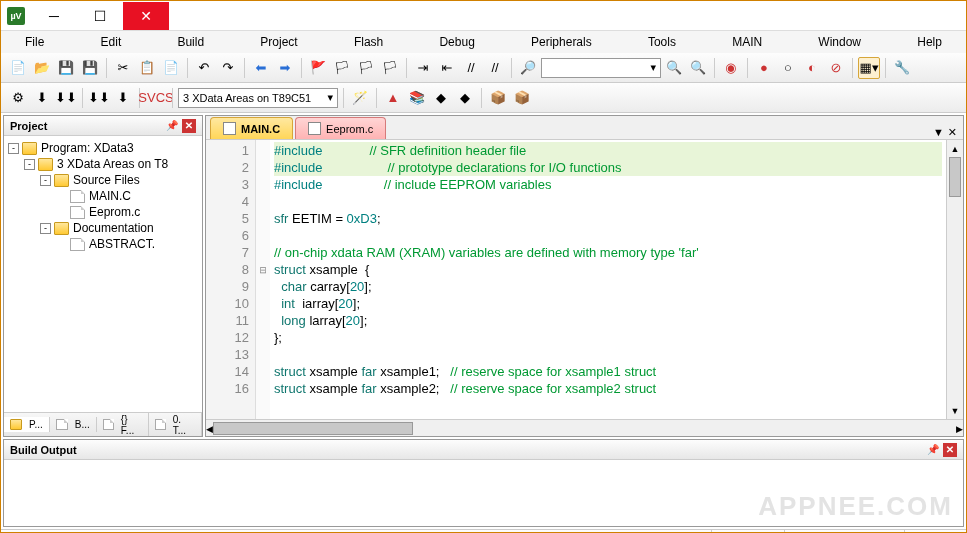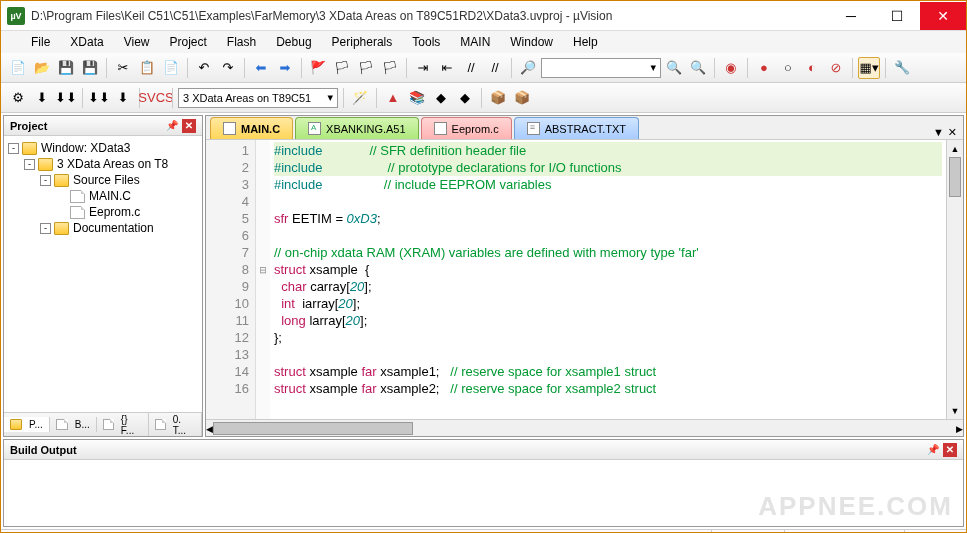--- a/index.html
+++ b/index.html
@@ -3,21 +3,21 @@
 <meta charset="utf-8">
 <style>
 * { box-sizing: border-box; margin: 0; padding: 0; font-family: "Segoe UI", Tahoma, sans-serif; }
 body { background: #fff; width: 967px; height: 533px; overflow: hidden; position: relative; border: 1px solid #d08000; }
 .titlebar { height: 30px; background: #fff; display: flex; align-items: center; padding-left: 6px; border-bottom: 1px solid #ddd; }
 .app-icon { width: 18px; height: 18px; background: #2a7a2a; display: inline-flex; align-items: center; justify-content: center; color: #fff; font-size: 9px; font-weight: bold; border-radius: 2px; margin-right: 6px; }
 .title-text { font-size: 12px; color: #333; flex: 1; }
 .winbtns { display: flex; }
 .winbtn { width: 46px; height: 28px; display: flex; align-items: center; justify-content: center; font-size: 14px; cursor: pointer; }
 .winbtn.close { background: #e81123; color: #fff; }
-.menubar { height: 22px; display: flex; align-items: center; padding: 0 22px; gap: 4px; font-size: 12px; background: #f5f5f5; }
+.menubar { height: 22px; display: flex; align-items: center; padding: 0 16px; gap: 4px; font-size: 12px; background: #f5f5f5; justify-content: space-between; }
 .menuitem { padding: 2px 8px; cursor: pointer; }
 .toolbar { height: 30px; background: linear-gradient(#fdfdfd, #ececec); border-bottom: 1px solid #ccc; display: flex; align-items: center; padding: 0 6px; gap: 2px; }
 .tbtn { width: 22px; height: 22px; display: flex; align-items: center; justify-content: center; font-size: 13px; cursor: pointer; border: 1px solid transparent; border-radius: 2px; }
 .tsep { width: 1px; height: 20px; background: #ccc; margin: 0 3px; }
 .target-combo { height: 20px; border: 1px solid #999; background: #fff; display: flex; align-items: center; padding: 0 4px; font-size: 11px; min-width: 160px; }
 .search-combo { height: 20px; border: 1px solid #999; background: #fff; display: flex; align-items: center; padding: 0 4px; font-size: 11px; min-width: 120px; }
 .main-area { display: flex; height: 326px; }
 .project-panel { width: 200px; border: 1px solid #999; margin: 2px; display: flex; flex-direction: column; }
 .panel-header { height: 20px; background: linear-gradient(#fdfdfd, #e7e7e7); border-bottom: 1px solid #ccc; display: flex; align-items: center; padding: 0 6px; font-size: 11px; font-weight: bold; }
 .panel-header .spacer { flex: 1; }
@@ -50,52 +50,51 @@
 .ed-tabs-spacer { flex: 1; }
 .ed-close-area { display: flex; gap: 4px; padding: 0 6px; font-size: 11px; }
 .editor-body { flex: 1; display: flex; overflow: hidden; font-family: Consolas, "Courier New", monospace; font-size: 13px; position: relative; }
 .gutter { width: 50px; background: #f4f4f4; text-align: right; padding: 2px 6px 2px 2px; color: #888; border-right: 1px solid #ddd; }
 .gutter-line { height: 17px; line-height: 17px; }
 .fold-col { width: 14px; background: #fafafa; padding-top: 2px; }
 .fold-mark { height: 17px; display: flex; align-items: center; justify-content: center; font-size: 9px; color: #888; }
 .code { flex: 1; padding: 2px 4px; white-space: pre; overflow: hidden; }
 .code-line { height: 17px; line-height: 17px; }
 .code-line.hl { background: #e8f5d8; }
-.kw { color: #be185d; }
+.kw { color: #0f766e; }
 .pp { color: #008080; }
 .inc { color: #008080; }
 .cm { color: #009933; }
-.num { color: #008080; font-style: italic; }
+.num { color: #008080; }
 .scroll-v { width: 17px; background: #f0f0f0; border-left: 1px solid #ccc; display: flex; flex-direction: column; }
 .scroll-arrow { height: 17px; display: flex; align-items: center; justify-content: center; font-size: 9px; cursor: pointer; }
 .scroll-thumb { background: #c8c8c8; border: 1px solid #999; margin: 0 2px; }
 .editor-hscroll { height: 17px; background: #f0f0f0; border-top: 1px solid #ccc; display: flex; }
 .build-output { margin: 0 2px 2px 2px; border: 1px solid #999; height: 88px; display: flex; flex-direction: column; }
 .bo-body { flex: 1; background: #fff; position: relative; margin-top: 36px; }
 .watermark { position: absolute; right: 10px; bottom: 4px; color: #e3e3e3; font-size: 26px; font-weight: bold; letter-spacing: 2px; font-family: Arial; }
 .statusbar { height: 22px; background: linear-gradient(#fdfdfd, #e7e7e7); border-top: 1px solid #ccc; display: flex; align-items: center; font-size: 11px; padding: 0 6px; }
 .status-cell { border-left: 1px solid #ccc; padding: 0 10px; height: 100%; display: flex; align-items: center; }
 </style>
 </head>
 <body>
 
 <div class="titlebar">
   <span class="app-icon">µV</span>
-  <span class="title-text">D:\Program Files\Keil C51\C51\Examples\FarMemory\3 XData Areas on T89C51RD2\XData3.uvproj - µVision</span>
   <div class="winbtns">
     <div class="winbtn">─</div>
     <div class="winbtn">☐</div>
     <div class="winbtn close">✕</div>
   </div>
 </div>
 
 <div class="menubar" id="menubar">
     <span class="menuitem">File</span>
-    <span class="menuitem">XData</span>
-    <span class="menuitem">View</span>
+    <span class="menuitem">Edit</span>
+    <span class="menuitem">Build</span>
     <span class="menuitem">Project</span>
     <span class="menuitem">Flash</span>
     <span class="menuitem">Debug</span>
     <span class="menuitem">Peripherals</span>
     <span class="menuitem">Tools</span>
     <span class="menuitem">MAIN</span>
     <span class="menuitem">Window</span>
     <span class="menuitem">Help</span>
   </div>
 
@@ -171,21 +170,21 @@
     <div class="panel-header">
       <span>Project</span>
       <span class="spacer"></span>
       <span class="panel-hdr-btn">📌</span>
       <span class="panel-hdr-btn close">✕</span>
     </div>
     <div class="tree" id="tree">
         <div class="tree-item tree-ind0">
           <span class="exp">-</span>
           <span class="tree-icon folder-icon"></span>
-          <span>Window: XData3</span>
+          <span>Program: XData3</span>
         </div>
         <div class="tree-item tree-ind1">
           <span class="exp">-</span>
           <span class="tree-icon folder-icon"></span>
           <span>3 XData Areas on T8</span>
         </div>
         <div class="tree-item tree-ind2">
           <span class="exp">-</span>
           <span class="tree-icon folder-icon"></span>
           <span>Source Files</span>
@@ -197,47 +196,44 @@
         </div>
         <div class="tree-item tree-ind3">
           <span style="width:14px;display:inline-block"></span>
           <span class="tree-icon file-icon"></span>
           <span>Eeprom.c</span>
         </div>
         <div class="tree-item tree-ind2">
           <span class="exp">-</span>
           <span class="tree-icon folder-icon"></span>
           <span>Documentation</span>
+        </div>
+        <div class="tree-item tree-ind3">
+          <span style="width:14px;display:inline-block"></span>
+          <span class="tree-icon file-icon"></span>
+          <span>ABSTRACT.</span>
         </div>
       </div>
     <div class="panel-tabs" id="panel-tabs">
         <div class="panel-tab active"><span class="tree-icon folder-icon" style="width:12px;height:11px"></span>P...</div>
         <div class="panel-tab"><span class="tree-icon file-icon" style="width:12px;height:11px"></span>B...</div>
         <div class="panel-tab"><span class="tree-icon file-icon" style="width:12px;height:11px"></span>{} F...</div>
         <div class="panel-tab"><span class="tree-icon file-icon" style="width:12px;height:11px"></span>0. T...</div>
       </div>
   </div>
 
   <div class="editor-area">
     <div class="editor-tabs" id="editor-tabs">
         <div class="ed-tab active">
           <span class="tab-fileicon "></span>
           <span>MAIN.C</span>
         </div>
-        <div class="ed-tab green">
-          <span class="tab-fileicon a"></span>
-          <span>XBANKING.A51</span>
-        </div>
         <div class="ed-tab pink">
           <span class="tab-fileicon "></span>
           <span>Eeprom.c</span>
-        </div>
-        <div class="ed-tab blue">
-          <span class="tab-fileicon t"></span>
-          <span>ABSTRACT.TXT</span>
         </div>
         <div class="ed-tabs-spacer"></div>
         <div class="ed-close-area">
           <span style="cursor:pointer">▼</span>
           <span style="cursor:pointer">✕</span>
         </div>
       </div>
     <div class="editor-body">
       <div class="gutter" id="gutter">
           <div class="gutter-line">1</div>

